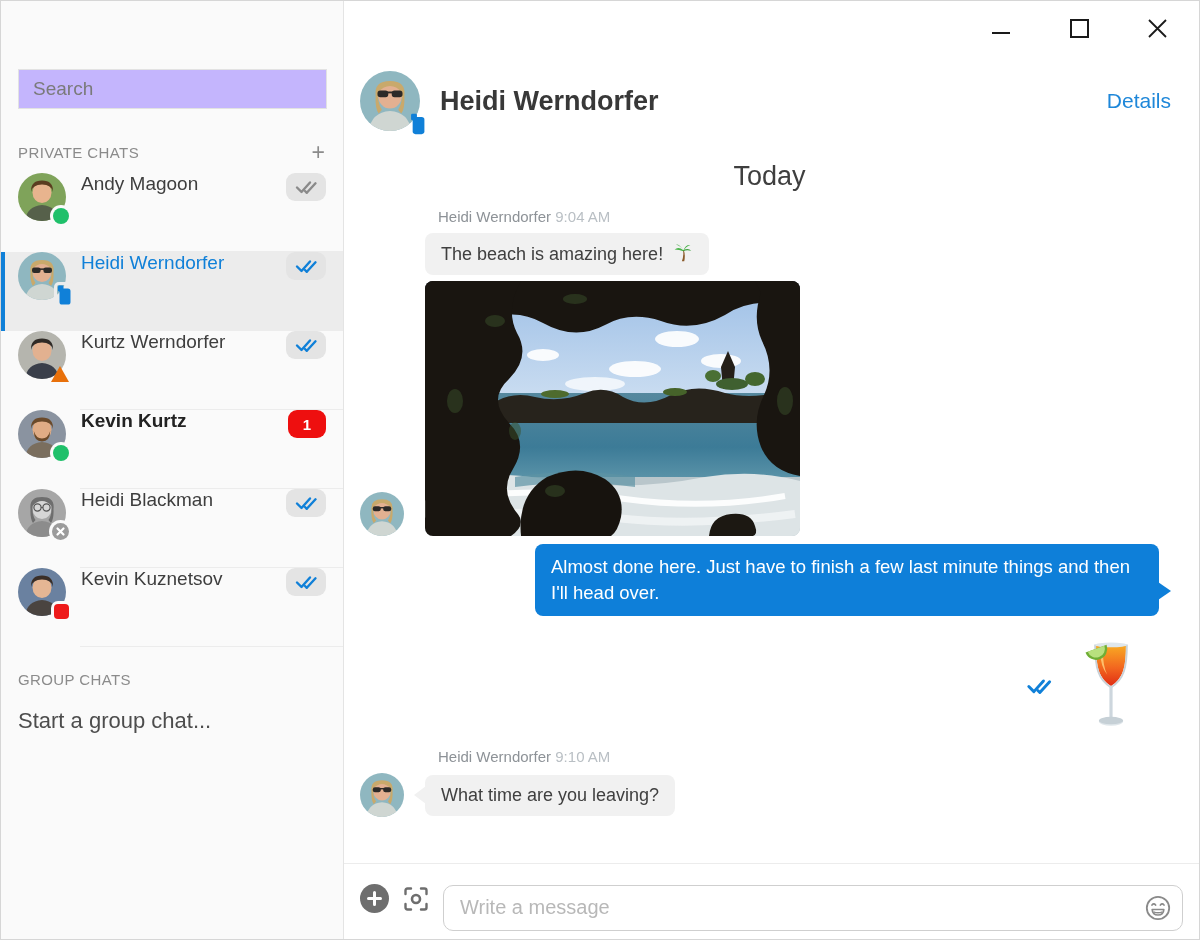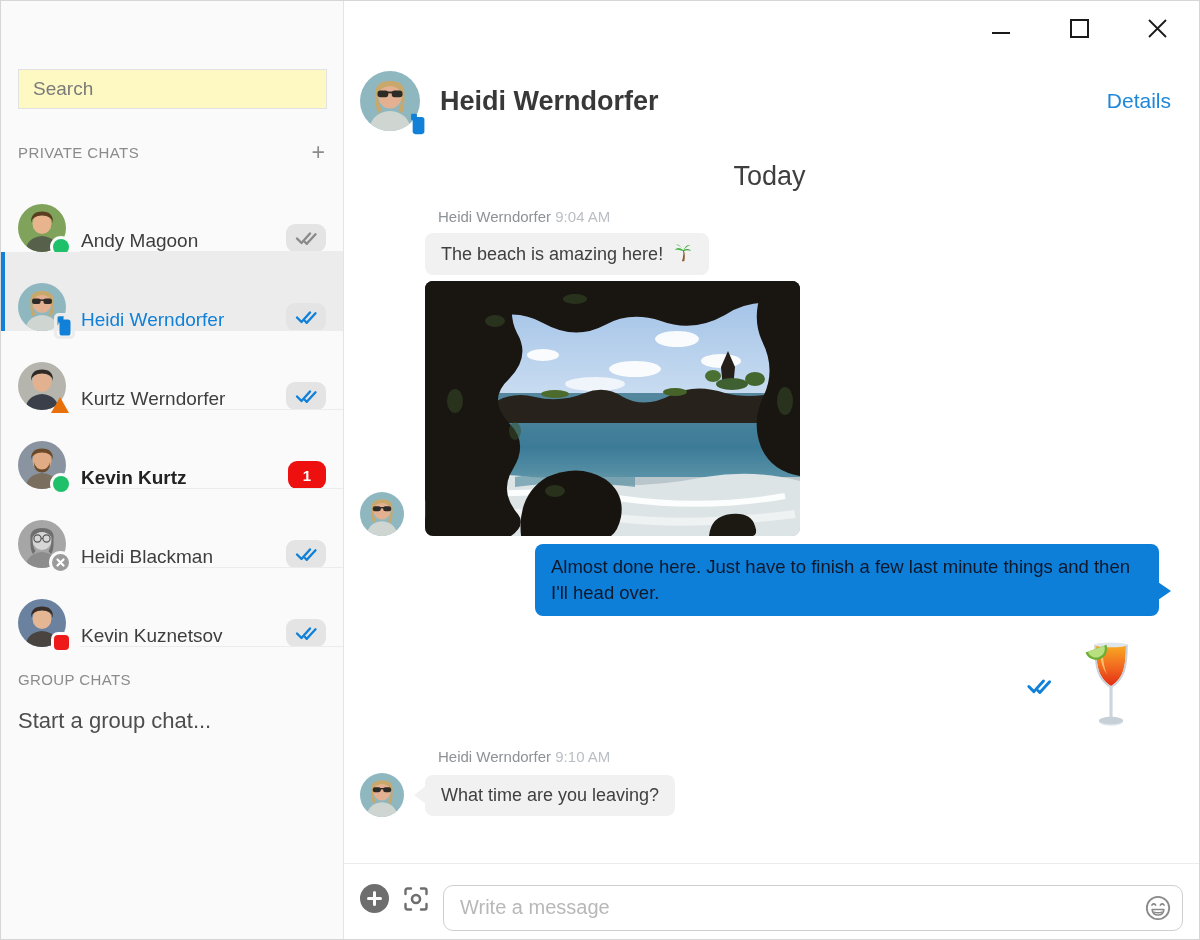--- a/index.html
+++ b/index.html
@@ -8,28 +8,28 @@
     --badgeBg:#e4e4e4; --checkGray:#8a8a8a; --unreadRed:#ee0f0f;
     --green:#1fc06a; --orange:#e8700a; --busy:#ee1a1a; --offlineGray:#9b9b9b;
     --metaName:#8d9297; --metaTime:#b9bfc4; --textDark:#3e3e3e; --detailsBlue:#1e87d9;
   }
   *{box-sizing:border-box; margin:0; padding:0;}
   body{width:1200px;height:940px;background:#fff;font-family:"Liberation Sans",sans-serif;overflow:hidden;}
   .app{width:1200px;height:940px;border:1px solid #d6d6d6;display:flex;background:#fff;}
 
   
   .sidebar{width:343px;min-width:343px;background:var(--sidebarBg);border-right:1px solid #e4e4e4;position:relative;}
-  .search-box{display:block;margin:68px 17px 0 17px;width:309px;height:40px;border:1px solid #e2e2e2;background:#fef9c3;
+  .search-box{display:block;margin:68px 17px 0 17px;width:309px;height:40px;border:1px solid #e2e2e2;background:#c4b5fd;
     font-size:19px;padding:12px 14px;color:#444;outline:none;font-family:inherit;}
   .search-box::placeholder{color:#7a7a7a;}
   .section-head{display:flex;align-items:center;justify-content:space-between;margin:34px 18px 0 17px;}
   .section-label{color:#8b8b8b;font-size:15px;letter-spacing:.4px;}
   .add-chat{color:#8b8b8b;font-size:23px;font-weight:300;line-height:18px;cursor:default;}
   .chat-list{margin-top:12px;}
-  .contact-row{height:79px;display:flex;align-items:flex-end;padding-left:17px;position:relative;cursor:default;}
+  .contact-row{height:79px;display:flex;align-items:flex-start;padding-left:17px;position:relative;cursor:default;}
   .contact-row::after{content:"";position:absolute;left:79px;right:0;bottom:0;height:1px;background:var(--divider);}
   .contact-row.selected{background:var(--selectedBg);}
   .contact-row.selected::before{content:"";position:absolute;left:0;top:0;bottom:0;width:4px;background:var(--accent);}
   .avatar-wrap{position:relative;width:48px;height:48px;flex:none;}
   .avatar-wrap svg{display:block;}
   .status{position:absolute;right:-3px;bottom:-3px;display:flex;align-items:center;justify-content:center;
     box-shadow:0 0 0 3px var(--sidebarBg);border-radius:50%;}
   .selected .status{box-shadow:0 0 0 3px var(--selectedBg);}
   .st-online{width:16px;height:16px;border-radius:50%;background:var(--green);}
   .st-busy{width:15px;height:15px;border-radius:4px;background:var(--busy);box-shadow:0 0 0 3px var(--sidebarBg);}
@@ -72,21 +72,21 @@
 
   .image-row{display:flex;align-items:flex-end;margin:6px 0 0 0;}
   .image-row .avatar-wrap{width:44px;height:44px;margin-bottom:0;}
   .image-bubble{position:relative;margin-left:21px;width:375px;height:255px;border-radius:8px;overflow:hidden;flex:none;cursor:pointer;}
   .image-bubble svg{display:block;width:100%;height:100%;}
   .img-tail{position:absolute;left:-12px;bottom:18px;width:0;height:0;border-top:9px solid transparent;
     border-bottom:9px solid transparent;border-right:13px solid #35332e;}
 
   .out-time{text-align:right;padding-right:15px;margin-top:20px;font-size:15px;color:var(--metaTime);}
   .out-row{display:flex;justify-content:flex-end;padding-right:20px;margin-top:8px;}
-  .bubble-out{position:relative;background:var(--bubbleOut);color:#0f172a;font-size:18.5px;line-height:26px;
+  .bubble-out{position:relative;background:var(--bubbleOut);color:#ffffff;font-size:18.5px;line-height:26px;
     padding:10px 16px;border-radius:8px;width:624px;}
   .out-tail{position:absolute;right:-12px;top:38px;width:0;height:0;border-top:9px solid transparent;
     border-bottom:9px solid transparent;border-left:13px solid var(--bubbleOut);}
   .receipt-row{display:flex;justify-content:flex-end;align-items:center;padding-right:40px;margin-top:22px;gap:30px;}
   .big-emoji{width:56px;height:96px;}
 
   .in-row{display:flex;align-items:center;margin-top:8px;}
   .in-row .avatar-wrap{width:44px;height:44px;}
   .in-row .bubble-holder{position:relative;margin-left:21px;}
   .in-tail{position:absolute;left:-11px;top:50%;margin-top:-9px;width:0;height:0;border-top:9px solid transparent;

